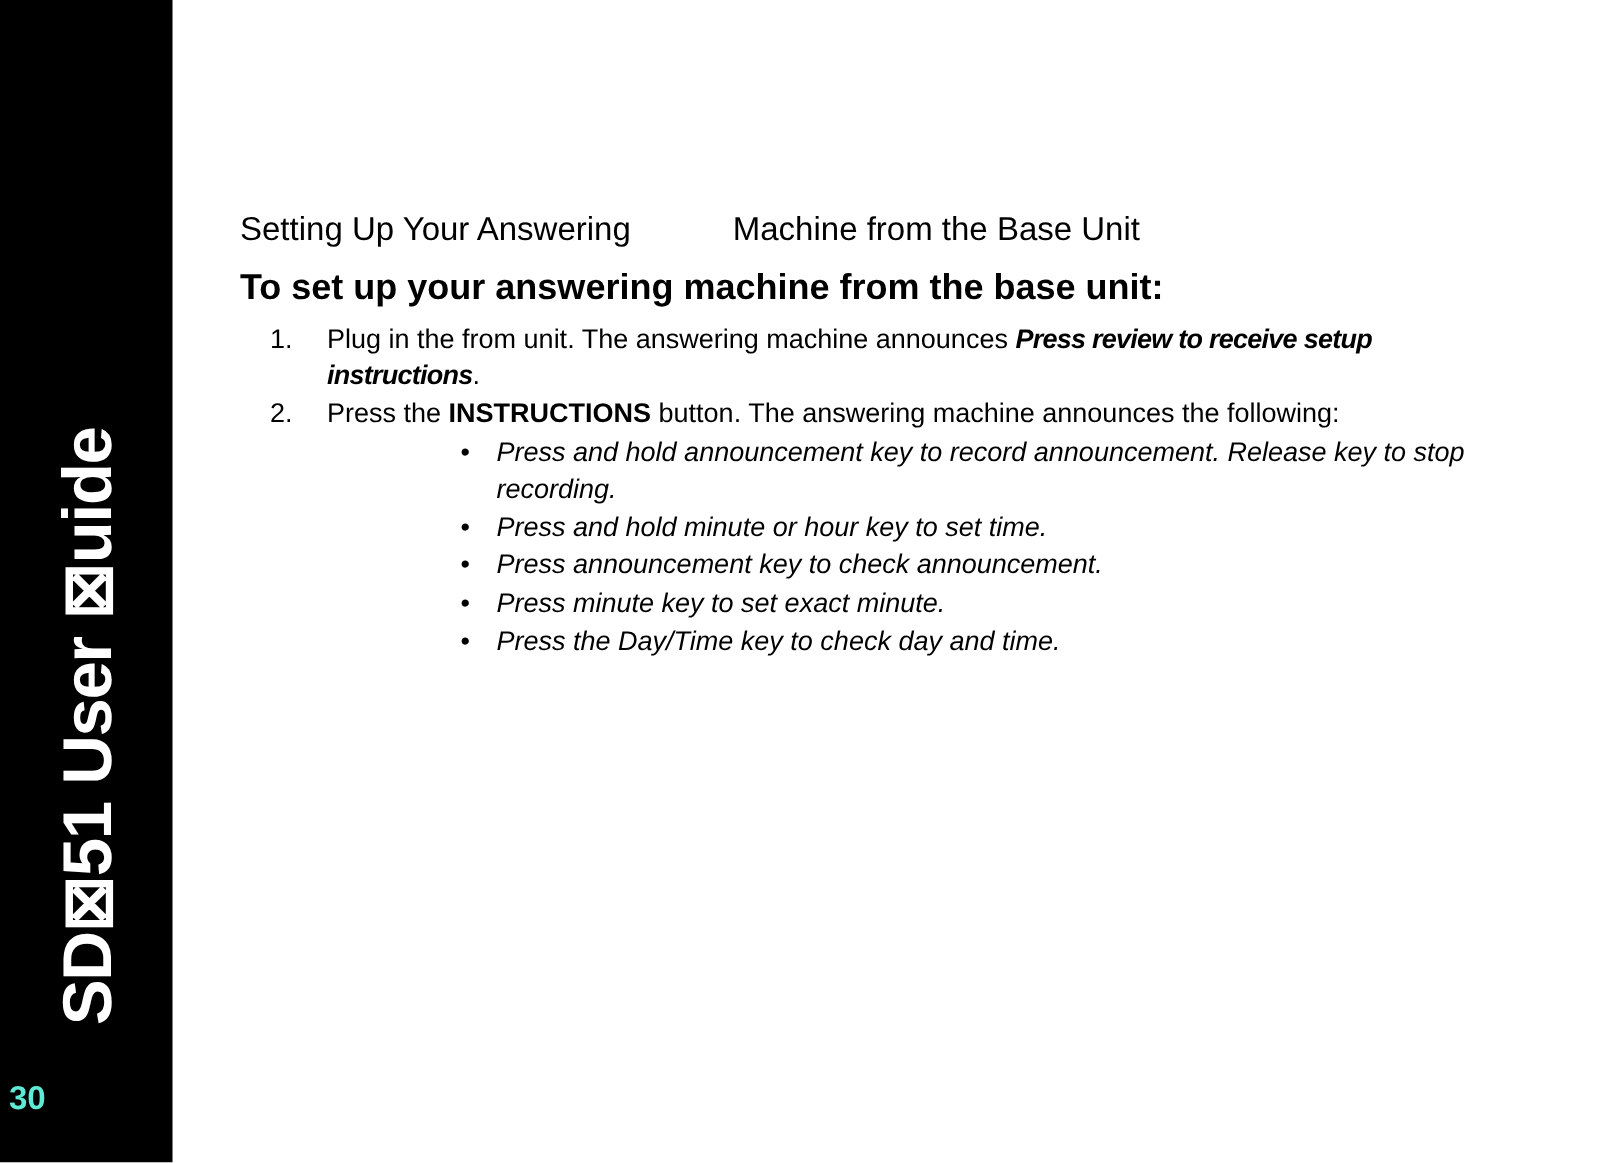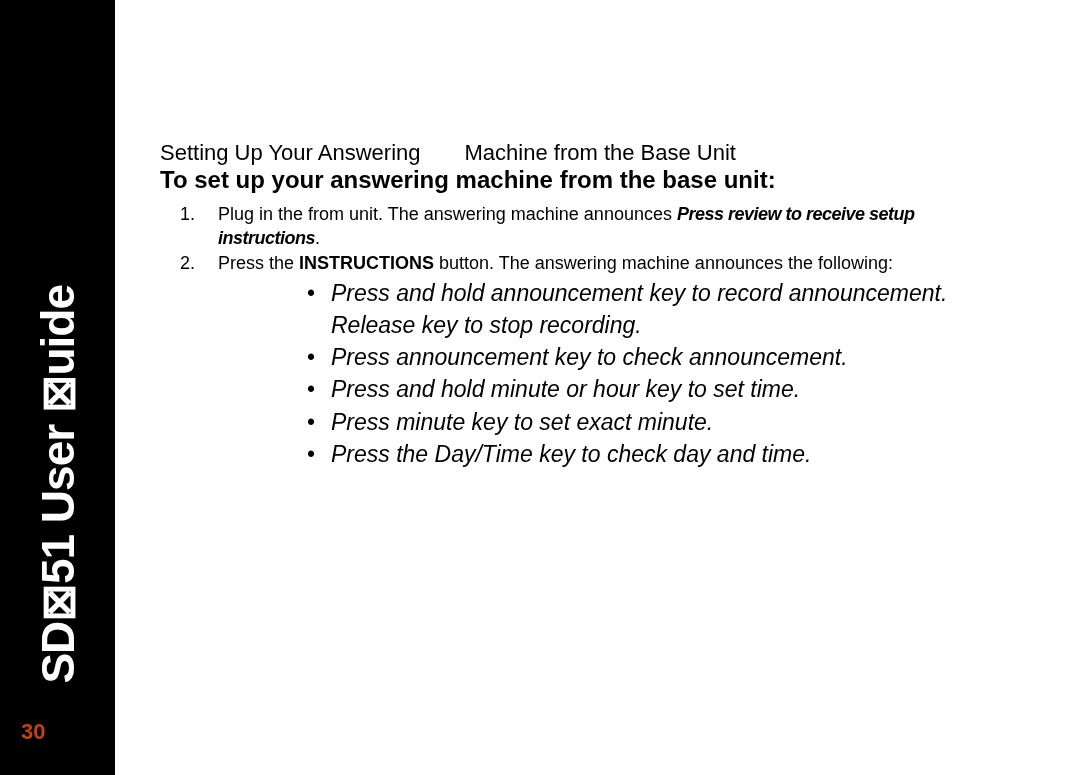--- a/index.html
+++ b/index.html
@@ -36,46 +36,47 @@
     font-size: 46px;
     font-weight: bold;
     writing-mode: vertical-rl;
     transform: rotate(180deg);
     letter-spacing: -1px;
     margin-bottom: 35px;
     white-space: nowrap;
   }
 
   .page-number {
-    color: #c2410c;
+    color: #5eead4;
     font-size: 22px;
     font-weight: bold;
     align-self: flex-start;
-    margin-left: 21px;
+    margin-left: 6px;
   }
 
   .content {
     position: absolute;
     left: 160px;
     top: 140px;
     width: 855px;
     color: #000000;
   }
 
   .intro {
     font-size: 18px;
     line-height: 1.35;
     margin-bottom: 18px;
   }
 
   .section-heading {
     font-size: 22px;
     font-weight: normal;
+    margin-bottom: 12px;
     display: flex;
-    gap: 44px;
+    gap: 68px;
   }
 
   .subheading {
     font-size: 24px;
     font-weight: bold;
     margin-bottom: 8px;
   }
 
   .ordered-list {
     list-style-position: outside;
@@ -100,21 +101,21 @@
 
   .strong {
     font-weight: bold;
   }
 
   .bullet-list {
     list-style: none;
     margin-left: 85px;
     margin-top: 2px;
     margin-bottom: 2px;
-    font-size: 23px;
+    font-size: 18px;
     line-height: 1.4;
   }
 
   .bullet-list li {
     position: relative;
     padding-left: 28px;
     font-style: italic;
   }
 
   .bullet-list li::before {
@@ -158,22 +159,22 @@
   <p class="subheading">To set up your answering machine from the base unit:</p>
 
   <ol class="ordered-list">
     <li>
       <span>Plug in the from unit. The answering machine announces </span><span class="emph-italic-bold-cond">Press review to receive setup instructions</span><span>.</span>
     </li>
     <li>
       <span>Press the </span><span class="strong">INSTRUCTIONS</span><span> button. The answering machine announces the following:</span>
       <ul class="bullet-list">
         <li>Press and hold announcement key to record announcement. Release key to stop recording.</li>
+        <li>Press and hold minute or hour key to set time.</li>
         <li>Press announcement key to check announcement.</li>
-        <li>Press and hold minute or hour key to set time.</li>
         <li>Press minute key to set exact minute.</li>
         <li>Press the Day/Time key to check day and time.</li>
       </ul>
     </li>
   </ol>
 
 
 </div>
 
 </body></html>

